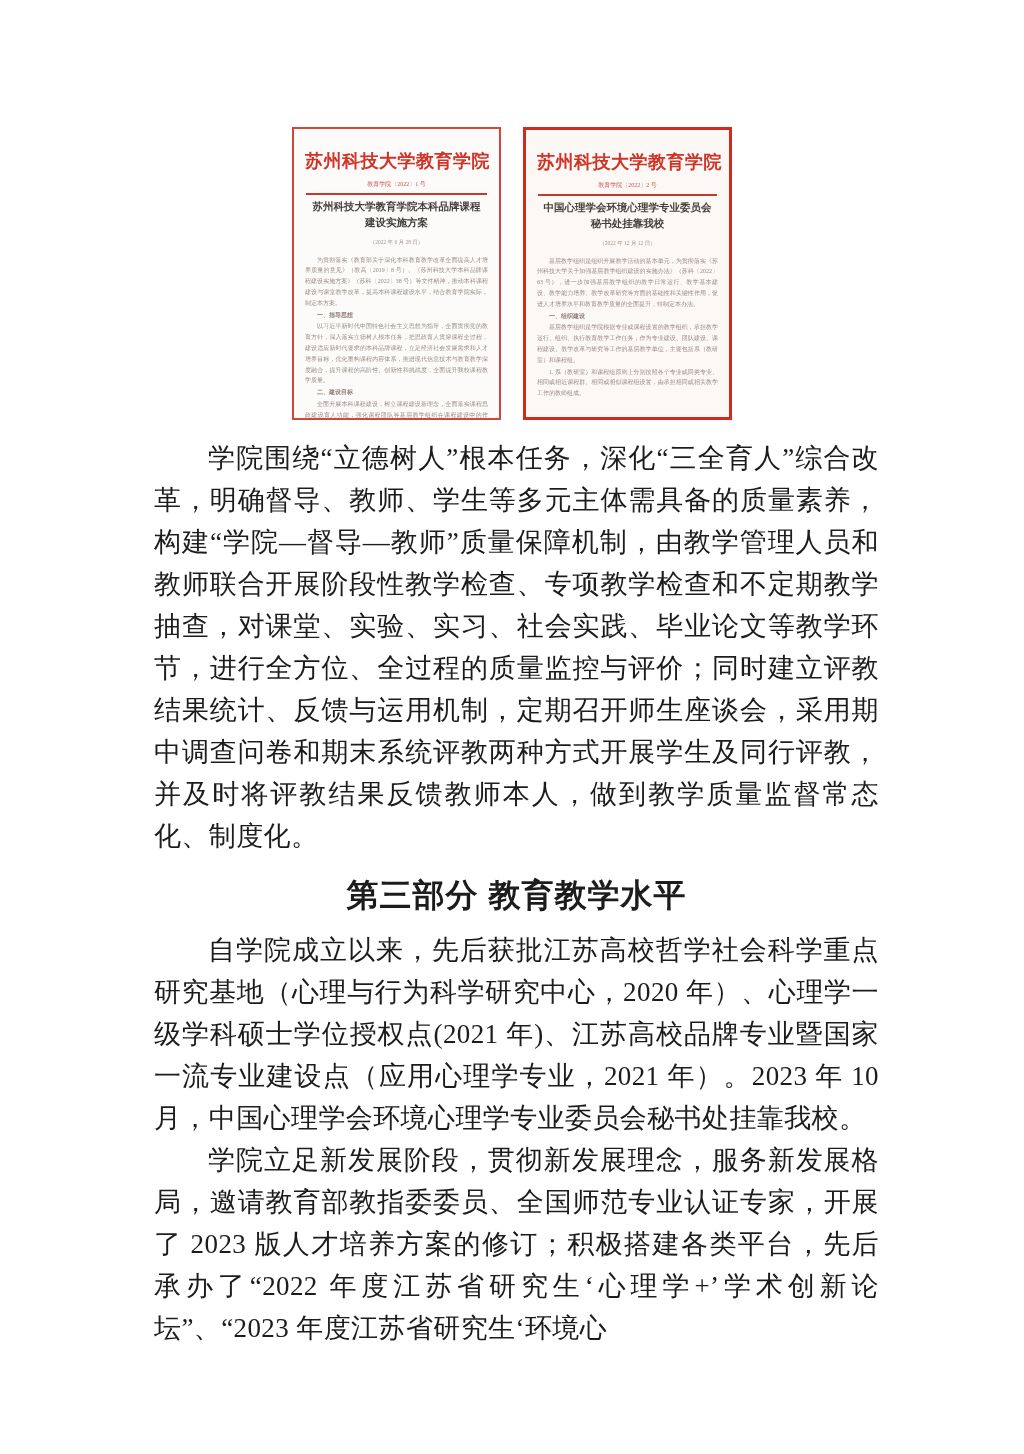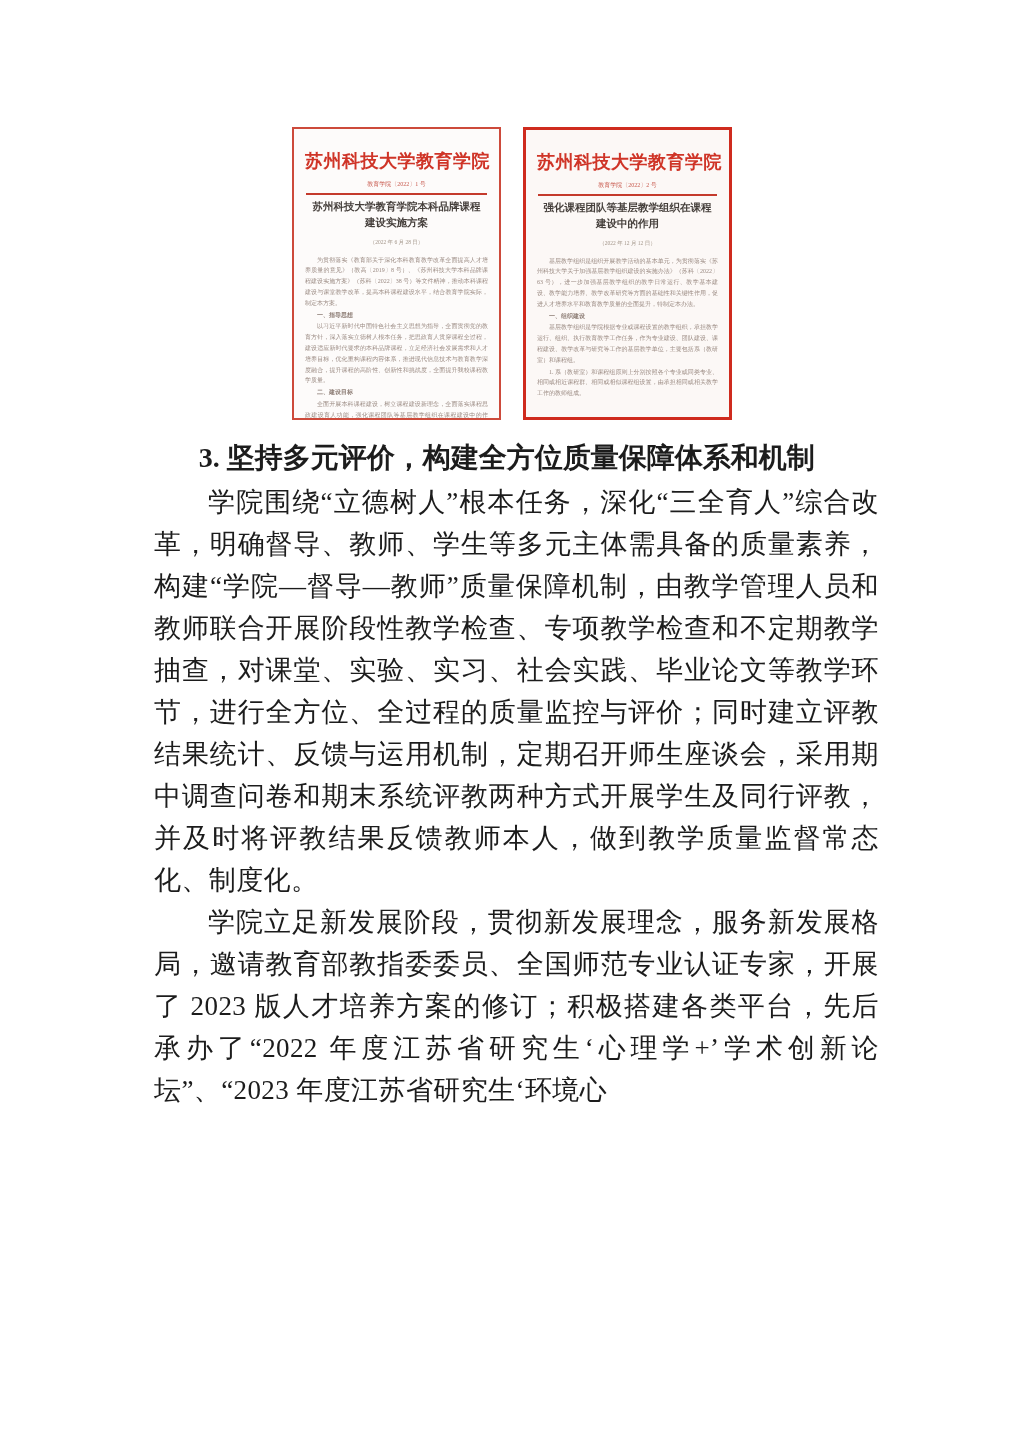--- a/index.html
+++ b/index.html
@@ -80,40 +80,41 @@
           <p>全面开展本科课程建设，树立课程建设新理念，全面落实课程思政建设育人功能，强化课程团队等基层教学组织在课程建设中的作用。</p>
         </div>
       </div>
     </div>
 
     <div class="doc-thumb bordered-thick">
       <div class="doc-inner">
         <div class="org-title">苏州科技大学教育学院</div>
         <div class="doc-number">教育学院〔2022〕2 号</div>
         <hr class="red-rule">
-        <div class="doc-title">强化课程团队等基层教学组织在课程建设中的作用</div>
+        <div class="doc-title">中国心理学会环境心理学专业委员会秘书处挂靠我校</div>
         <div class="doc-date">（2022 年 12 月 12 日）</div>
         <div class="doc-body">
           <p>基层教学组织是组织开展教学活动的基本单元，为贯彻落实《苏州科技大学关于加强基层教学组织建设的实施办法》（苏科〔2022〕63 号），进一步加强基层教学组织的教学日常运行、教学基本建设、教学能力培养、教学改革研究等方面的基础性和关键性作用，促进人才培养水平和教育教学质量的全面提升，特制定本办法。</p>
           <p class="mini-h">一、组织建设</p>
           <p>基层教学组织是学院根据专业或课程设置的教学组织，承担教学运行、组织、执行教育教学工作任务，作为专业建设、团队建设、课程建设、教学改革与研究等工作的基层教学单位，主要包括系（教研室）和课程组。</p>
           <p>1. 系（教研室）和课程组原则上分别按照各个专业或同类专业、相同或相近课程群、相同或相似课程组设置，由承担相同或相关教学工作的教师组成。</p>
         </div>
       </div>
     </div>
 
   </div>
 
   <div class="main">
 
-    <div class="sec-heading first">3. 坚持多元评价，构建全方位质量保障体系和机制</div>
 
     <p class="body-para">学院围绕“立德树人”根本任务，深化“三全育人”综合改革，明确督导、教师、学生等多元主体需具备的质量素养，构建“学院—督导—教师”质量保障机制，由教学管理人员和教师联合开展阶段性教学检查、专项教学检查和不定期教学抽查，对课堂、实验、实习、社会实践、毕业论文等教学环节，进行全方位、全过程的质量监控与评价；同时建立评教结果统计、反馈与运用机制，定期召开师生座谈会，采用期中调查问卷和期末系统评教两种方式开展学生及同行评教，并及时将评教结果反馈教师本人，做到教学质量监督常态化、制度化。</p>
 
+    <div class="part-heading">第三部分 教育教学水平</div>
 
 
 
+    <p class="body-para">自学院成立以来，先后获批江苏高校哲学社会科学重点研究基地（心理与行为科学研究中心，2020 年）、心理学一级学科硕士学位授权点(2021 年)、江苏高校品牌专业暨国家一流专业建设点（应用心理学专业，2021 年）。2023 年 10 月，中国心理学会环境心理学专业委员会秘书处挂靠我校。</p>
 
     <p class="body-para">学院立足新发展阶段，贯彻新发展理念，服务新发展格局，邀请教育部教指委委员、全国师范专业认证专家，开展了 2023 版人才培养方案的修订；积极搭建各类平台，先后承办了“2022 年度江苏省研究生‘心理学+’学术创新论坛”、“2023 年度江苏省研究生‘环境心</p>
 
   </div>
 
 </div>
 
 </body></html>

